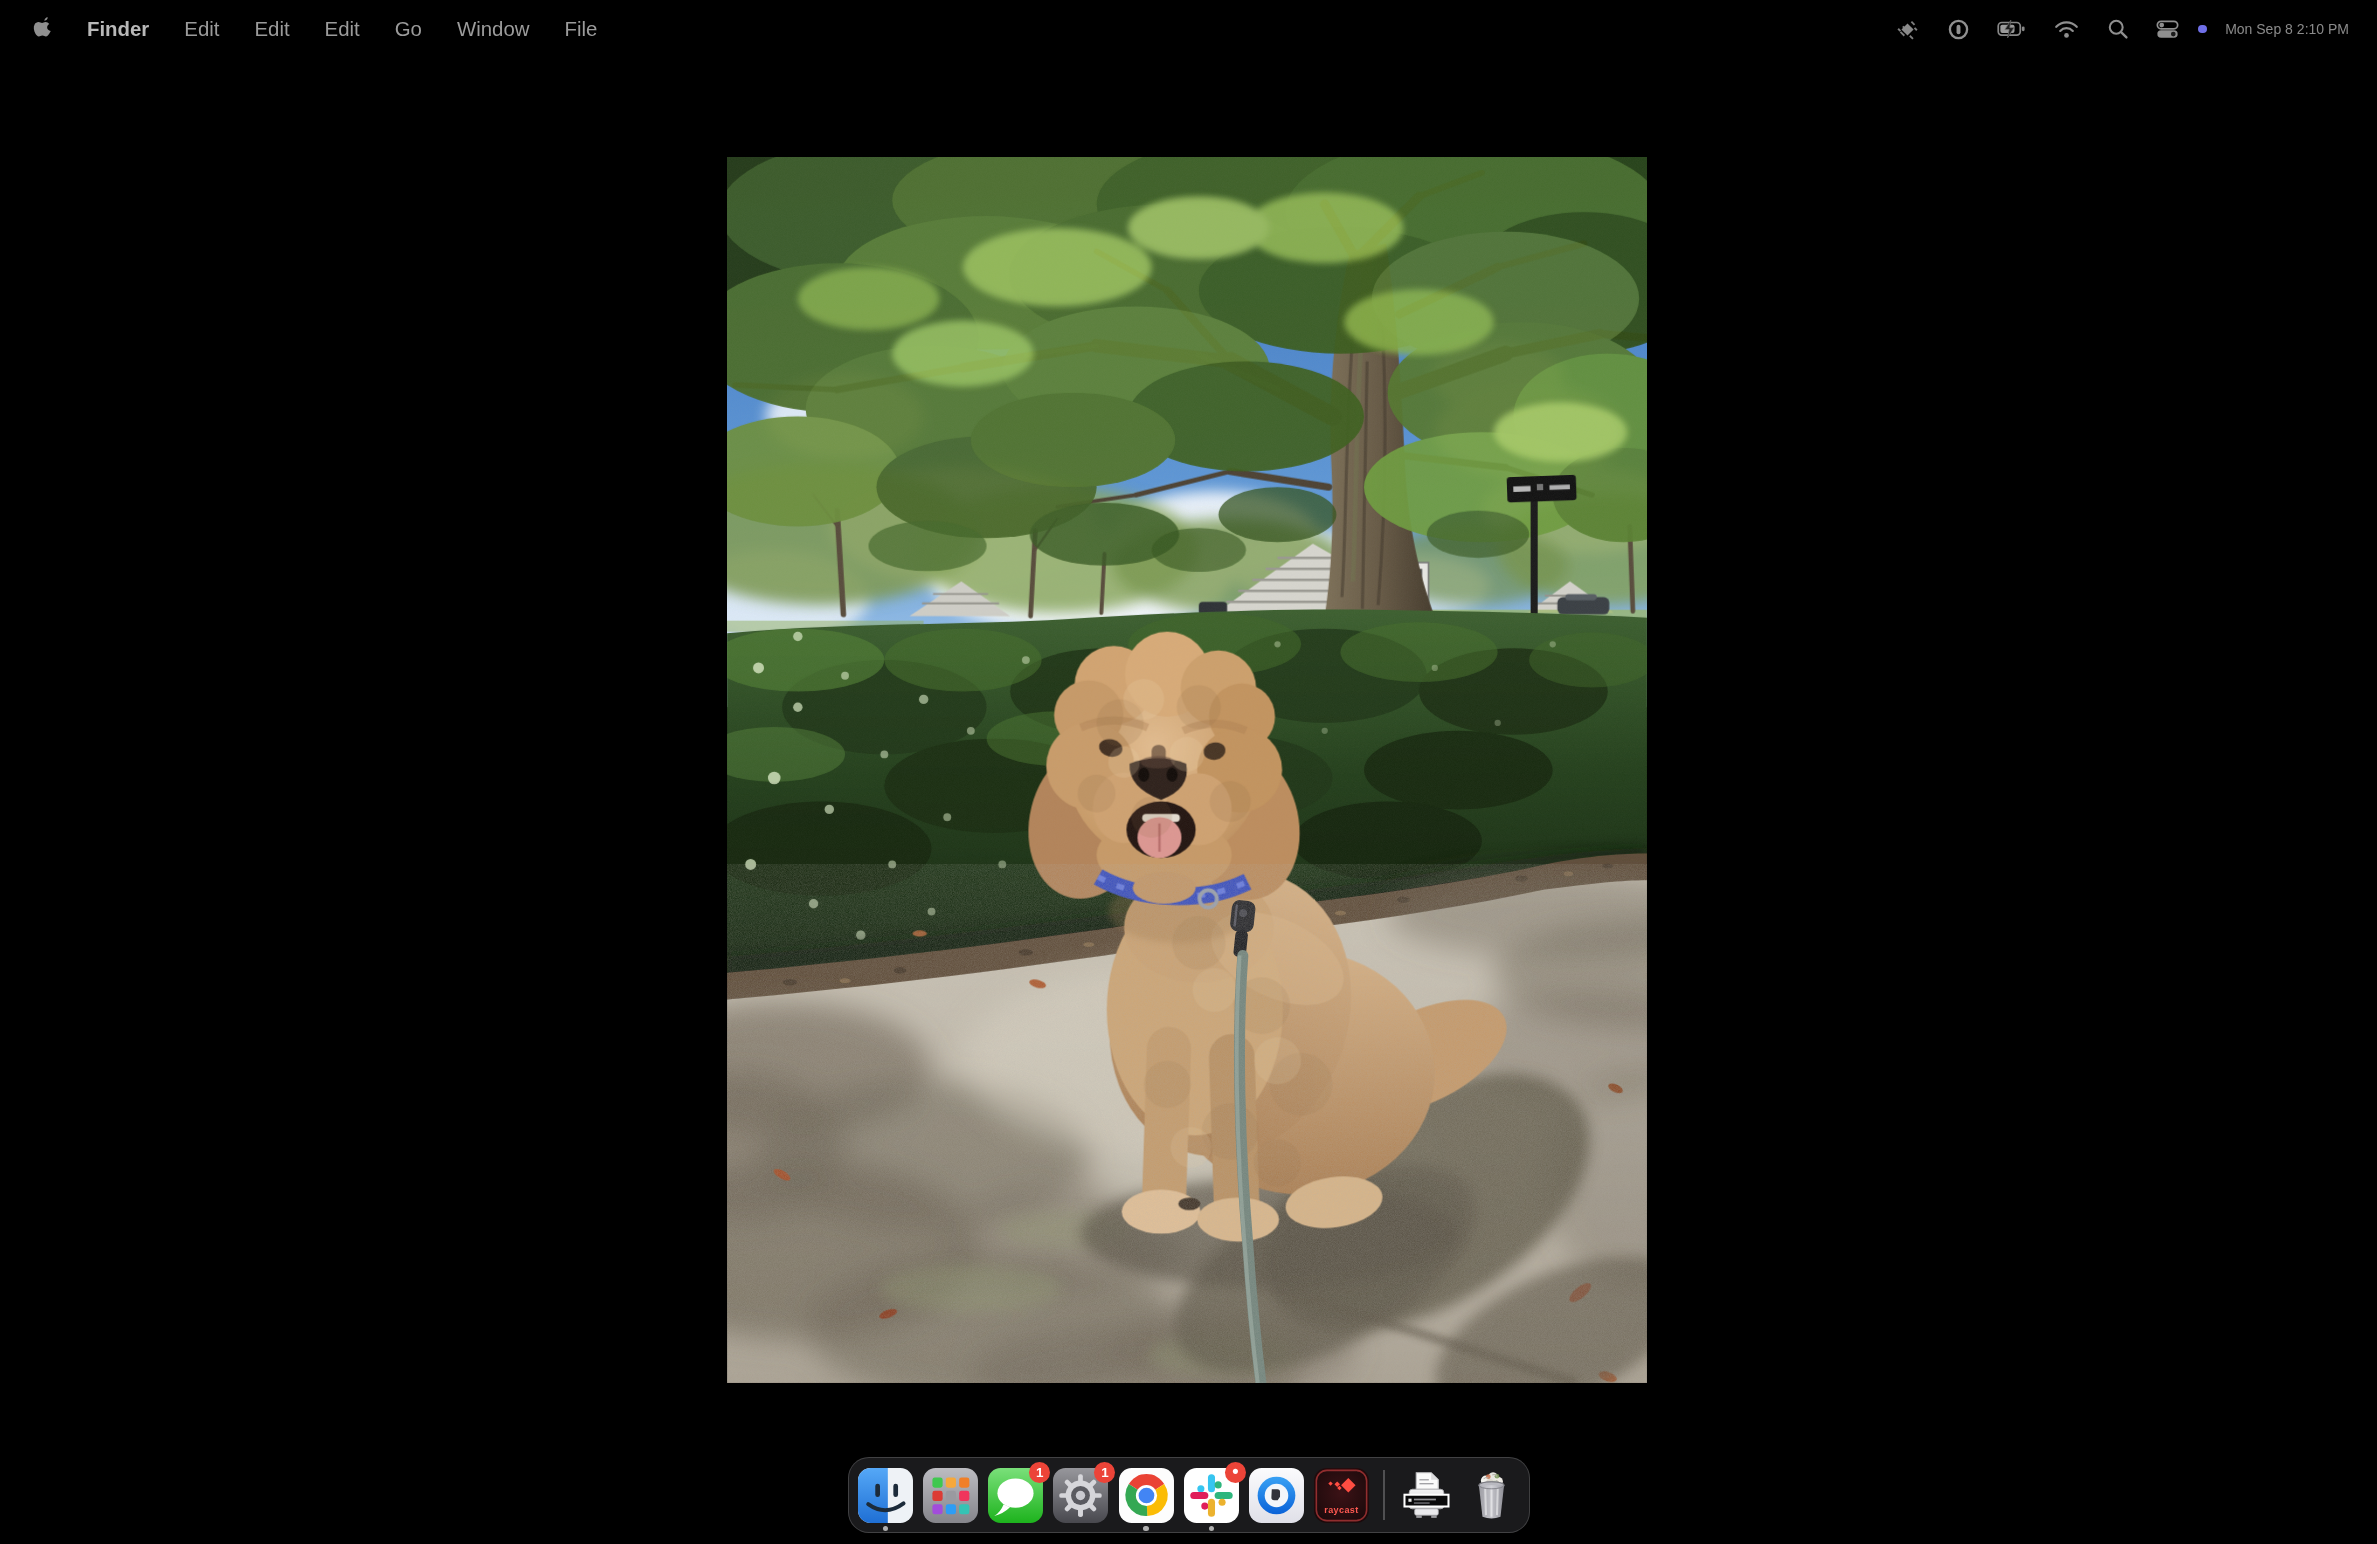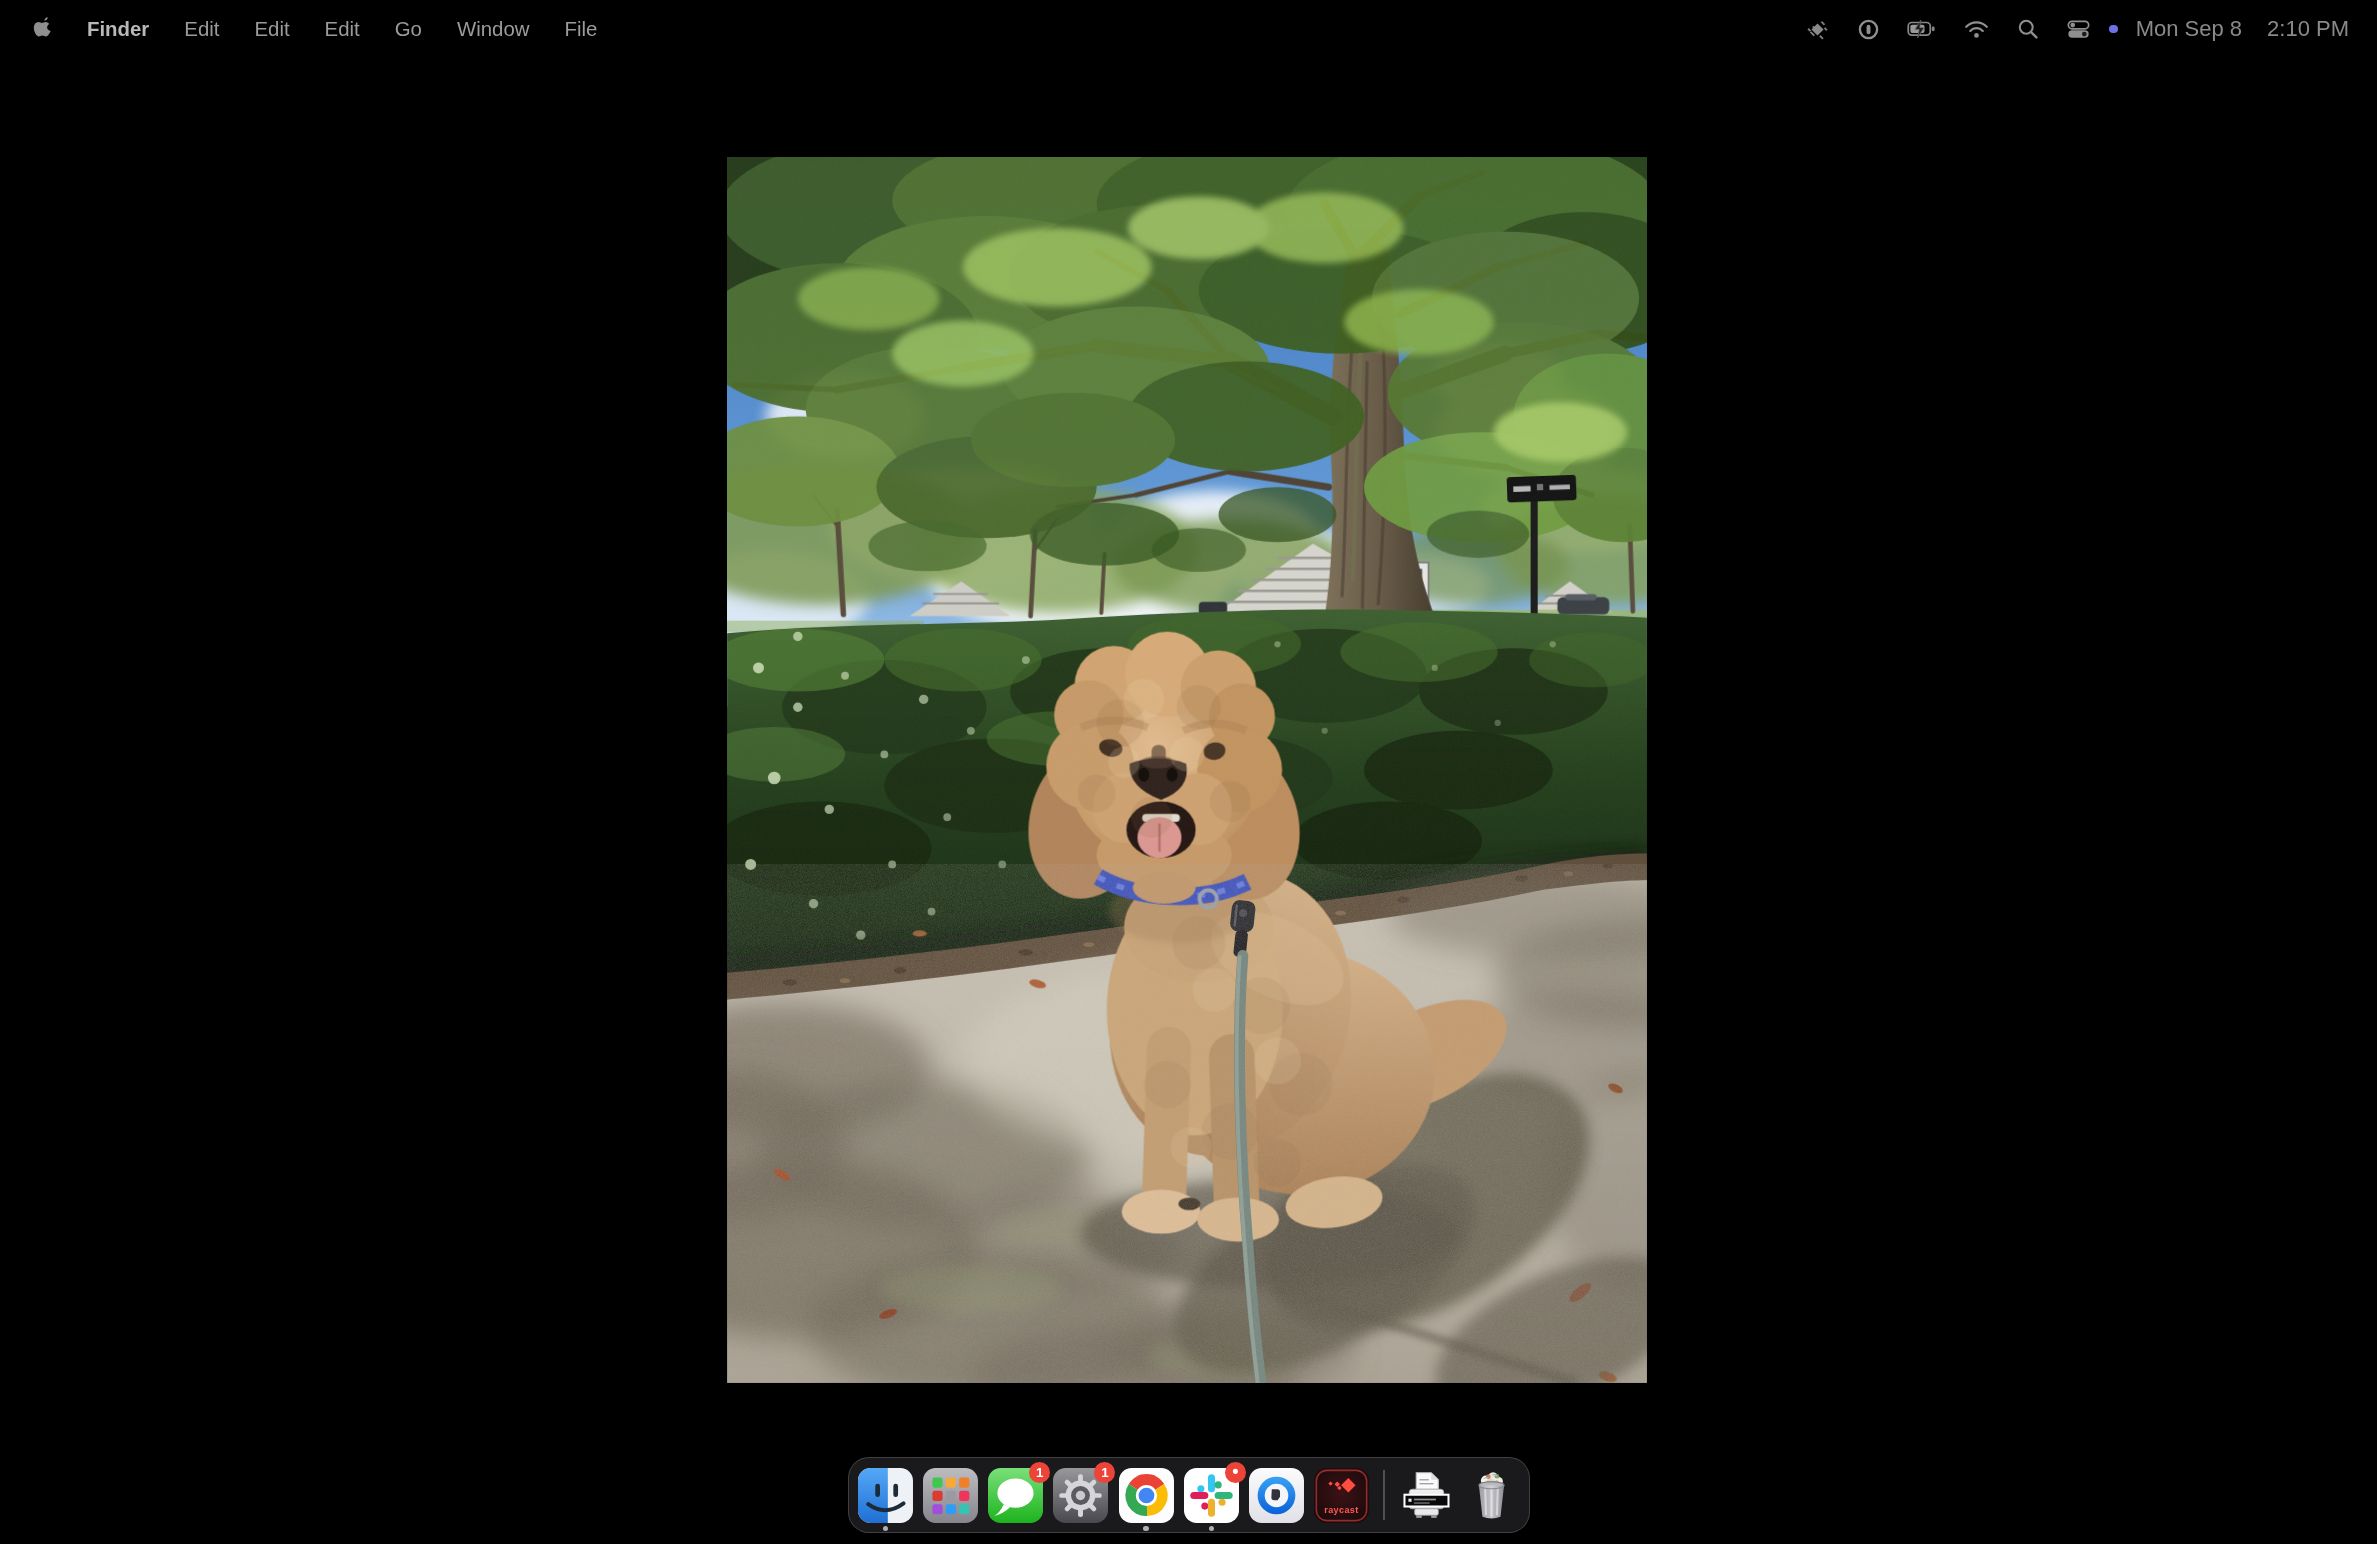--- a/index.html
+++ b/index.html
@@ -9,21 +9,21 @@
   
   .menubar{position:absolute;top:0;left:0;width:100%;height:58px;background:#000;}
   .mb-left{position:absolute;left:0;top:0;height:58px;display:flex;align-items:center;
            gap:35px;padding-left:33px;font-size:20.4px;color:var(--menubar-text,#9b9b9b);}
   .mb-left .appname{font-weight:bold;color:var(--menubar-text-active,#b5b5b5);}
   .mb-item{cursor:default;}
   .mb-right{position:absolute;right:0;top:0;height:58px;display:flex;align-items:center;
             gap:26px;padding-right:28px;color:#8f8f8f;}
   .mb-right svg{display:block;}
   .focus-dot{width:8.6px;height:8.6px;border-radius:50%;background:var(--focus-dot,#6f6fe8);margin:0 -7.9px;}
-  .clock{display:flex;gap:25px;font-size:22px;color:var(--clock-text,#8a8a8a);white-space:nowrap;}
+  .clock{display:flex;gap:4px;font-size:14px;color:var(--clock-text,#8a8a8a);white-space:nowrap;}
   
   .photo{position:absolute;left:727px;top:157px;width:920px;height:1226px;}
   .photo svg{display:block;width:100%;height:100%;}
   
   .dock{position:absolute;bottom:11px;left:50%;transform:translateX(-50%);height:76px;
         background:var(--dock-bg,rgba(32,32,34,.82));border:1.2px solid rgba(128,128,132,.38);
         border-radius:21px;display:flex;align-items:flex-start;padding:10.2px 9.4px 0;gap:10.2px;
         box-sizing:border-box;}
   .dock-item{position:relative;width:55px;display:flex;flex-direction:column;align-items:center;}
   .dock-item svg{display:block;width:55px;height:55px;}

